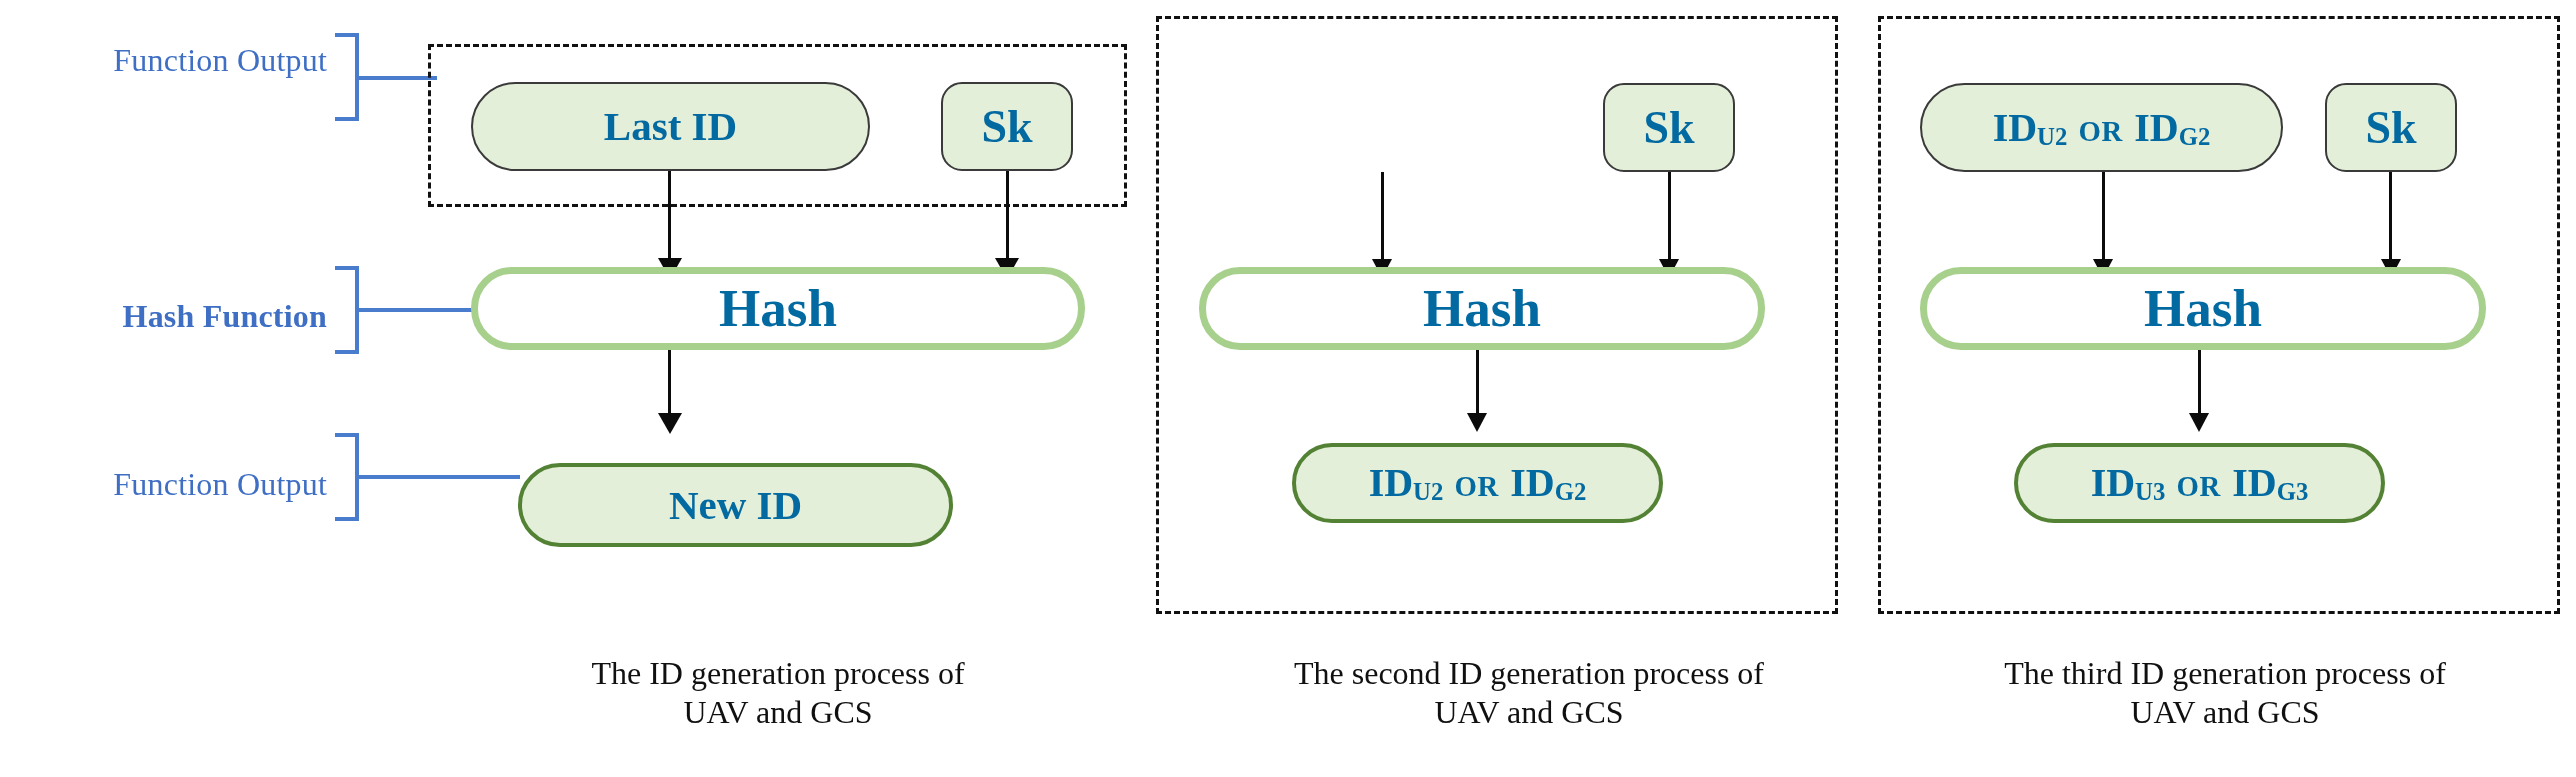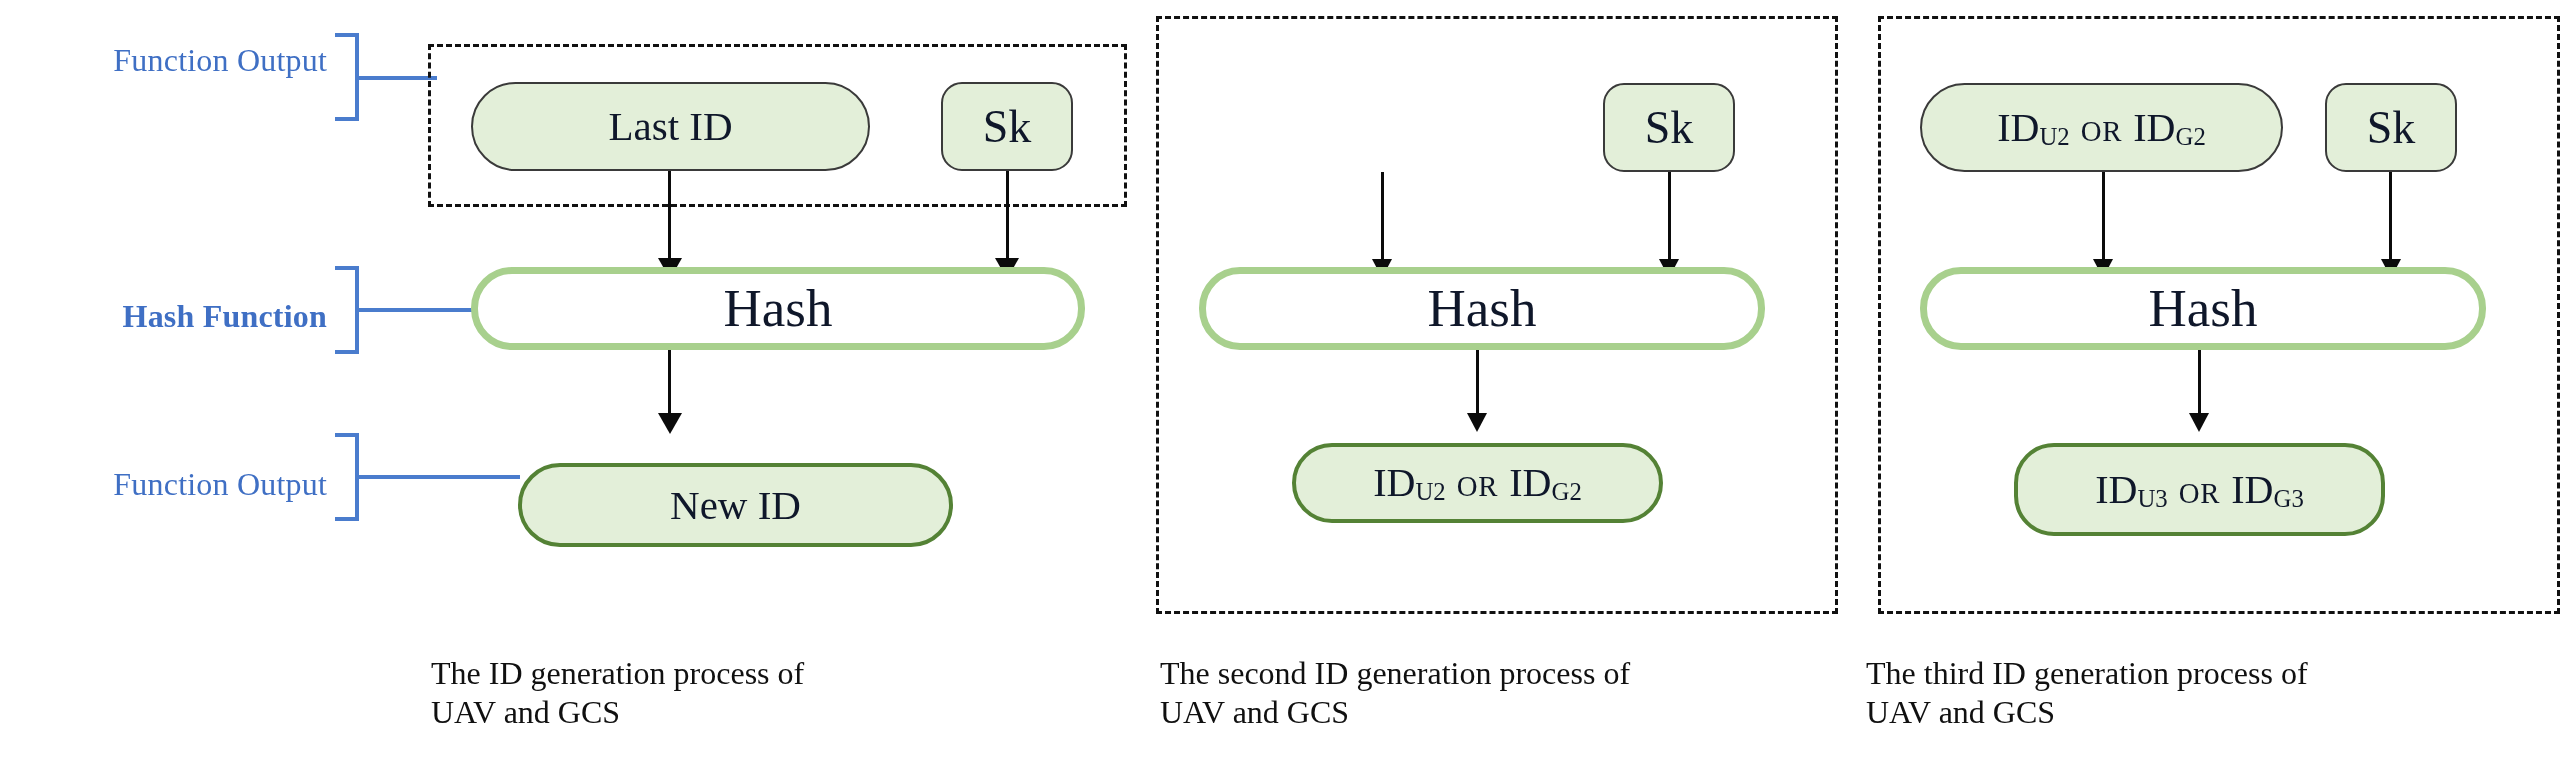--- a/index.html
+++ b/index.html
@@ -57,22 +57,23 @@
     background:#ffffff;
     border:7.2px solid #a8d08d;
     text-align:center;
   }
   .node.output{
     background:#e3efd9;
     border:4px solid #548235;
   }
   .nodetext{
     font-family:"Liberation Serif","DejaVu Serif",serif;
-    color:#0f172a;
+    color:#0369a1;
     display:inline-block;
+    font-weight:bold;
   }
   .nodetext sub{
     font-size:0.62em;
     vertical-align:baseline;
     position:relative;
     top:0.18em;
     letter-spacing:0;
   }
   .orword{font-size:0.72em;letter-spacing:0.8px;padding:0 11px;}
 
@@ -91,20 +92,21 @@
   }
   .arrow-head.thin{
     border-left-width:10.4px;
     border-right-width:10.4px;
     border-top-width:19px;
   }
 
   
   .caption{
     position:absolute;
+    text-align:center;
     color:#101010;
     font-family:"Liberation Serif","DejaVu Serif",serif;
     font-size:32px;
     line-height:1.22;
   }
 </style>
 </head>
 <body>
 
 <div id="canvas">
@@ -206,21 +208,21 @@
   <div class="arrow-line" style="left:2389px;top:172px;height:89px;"></div>
   <div class="arrow-head thin" style="left:2381px;top:259px;"></div>
 
   <div class="node hash" style="left:1920px;top:267px;width:566px;height:83px;border-radius:41px;">
     <span class="nodetext" style="font-size:53px;">Hash</span>
   </div>
 
   <div class="arrow-line" style="left:2198px;top:350px;height:69px;"></div>
   <div class="arrow-head thin" style="left:2189px;top:413px;"></div>
 
-  <div class="node output" style="left:2014px;top:443px;width:371px;height:93px;border-radius:40px;">
+  <div class="node output" style="left:2014px;top:443px;width:371px;height:80px;border-radius:40px;">
     <span class="nodetext" style="font-size:40px;">
       <span>ID</span><sub>U3</sub><span class="orword">OR</span><span>ID</span><sub>G3</sub>
     </span>
   </div>
 
   <div class="caption" style="left:1866px;top:654px;width:718px;">
     <div>The third ID generation process of</div>
     <div>UAV and GCS</div>
   </div>
 

